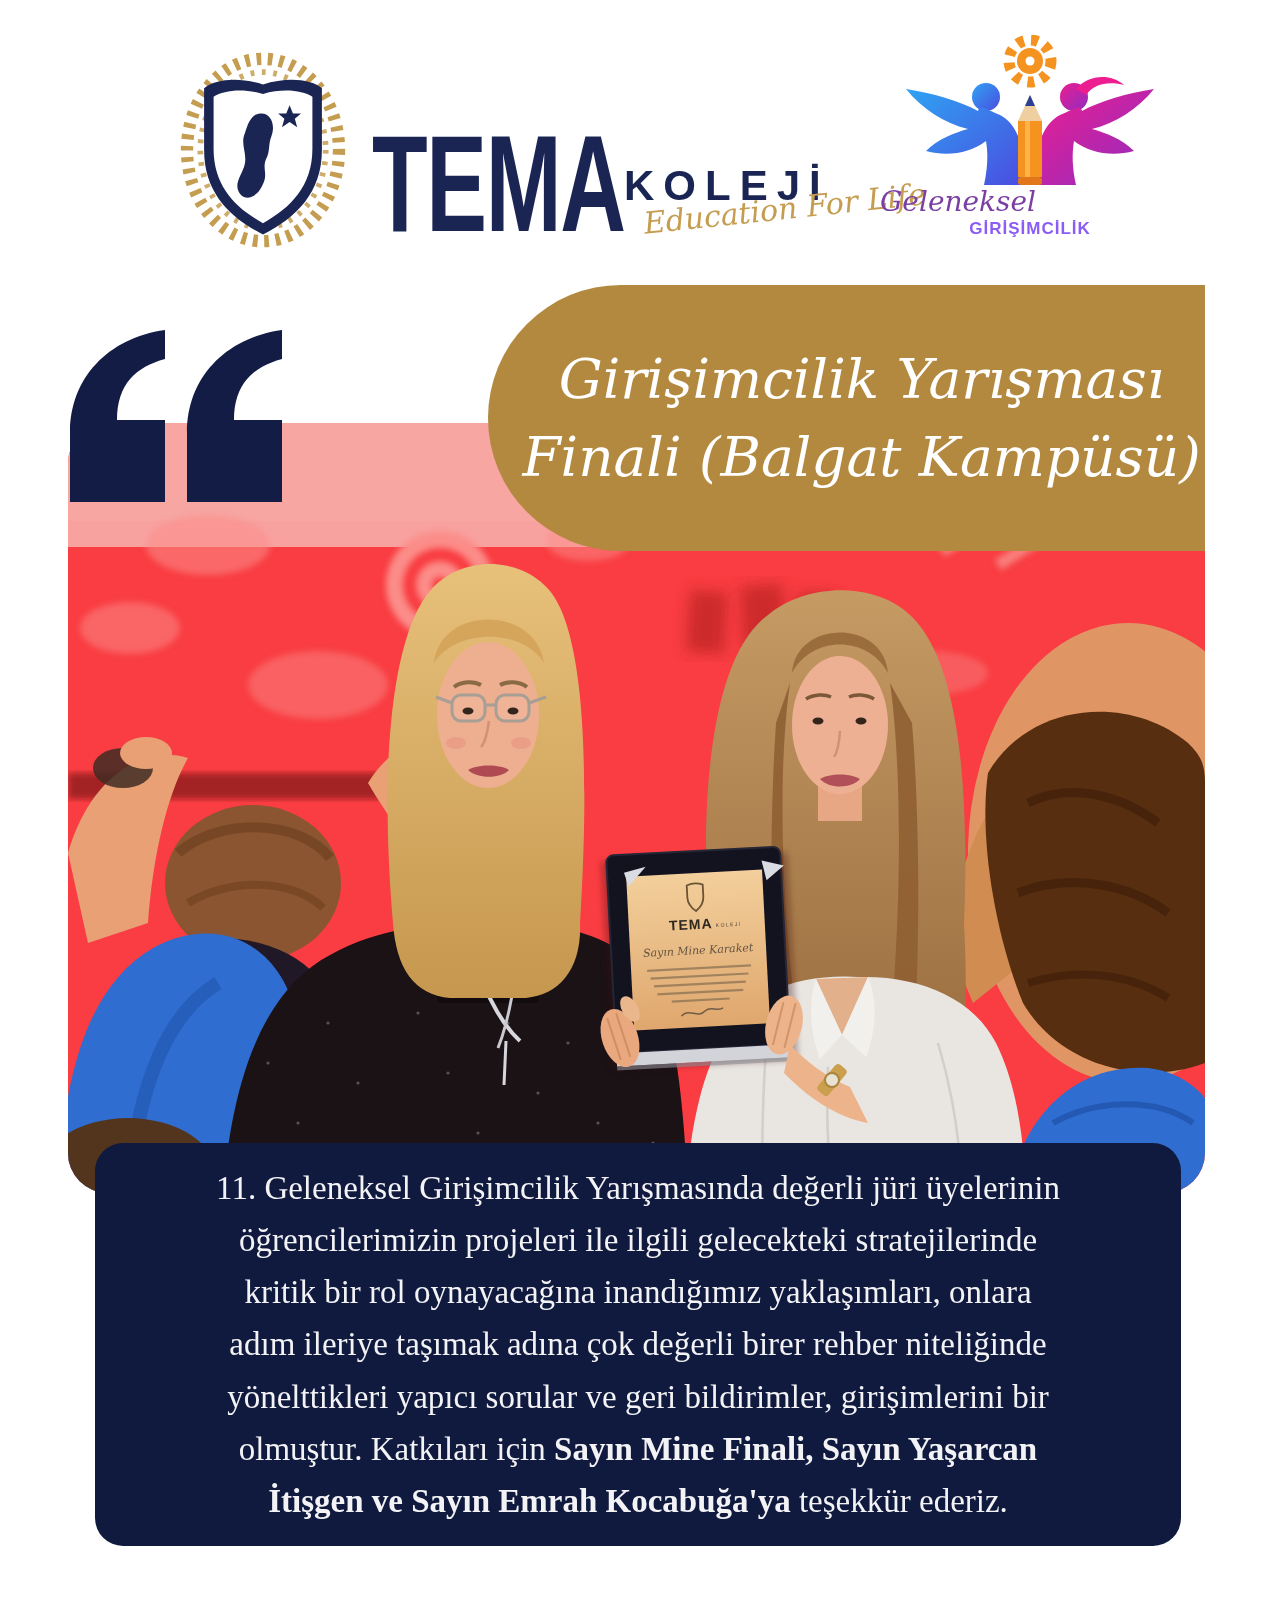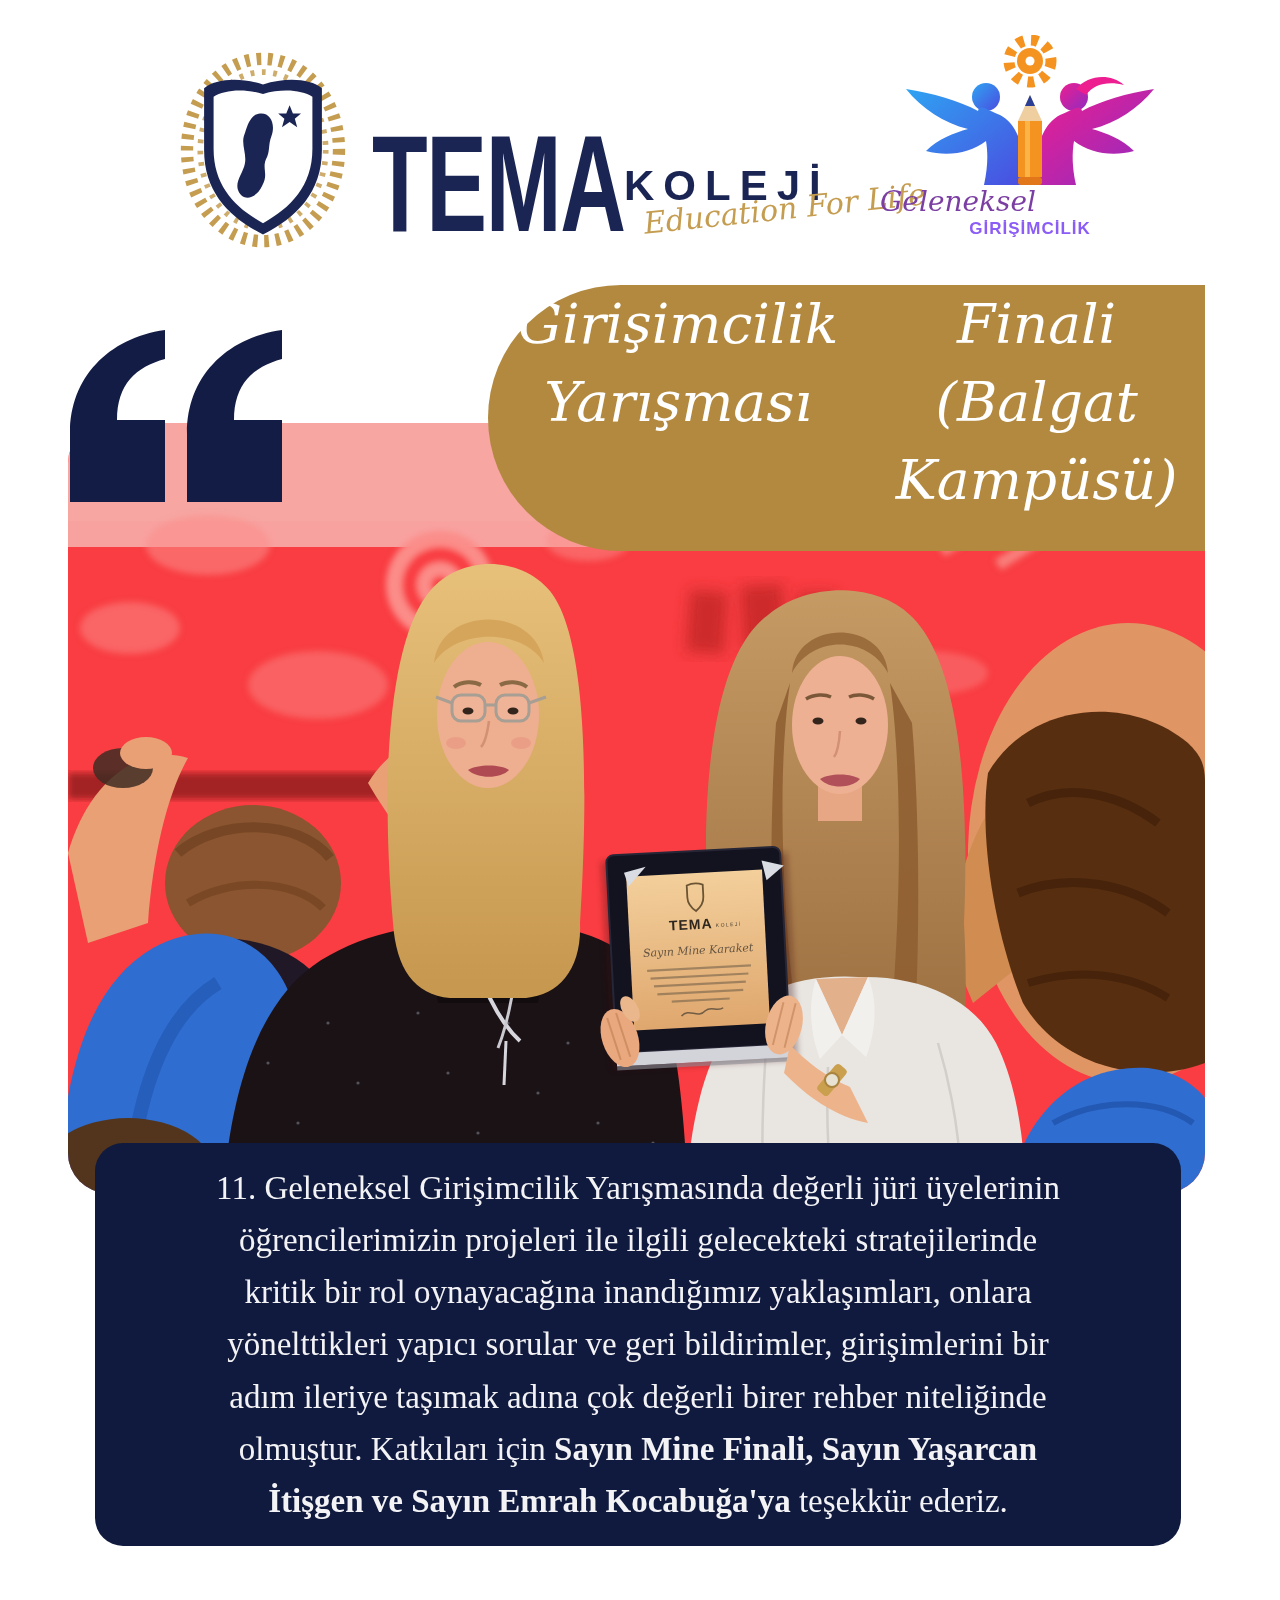--- a/index.html
+++ b/index.html
@@ -20,21 +20,21 @@
         font-family:"DejaVu Serif",serif;font-style:italic;font-size:28px;color:#7b3fa3;}
   .eventlogo .l1{position:absolute;left:0;top:184px;width:300px;text-align:center;
         font-size:17px;font-weight:bold;color:#8b5cf6;letter-spacing:1px;}
   .eventlogo .l2{position:absolute;left:1px;top:206px;width:300px;text-align:center;
         font-size:17px;font-weight:bold;color:#171717;letter-spacing:1px;margin-top:43px;}
 
   
   .photo{left:68px;top:423px;width:1137px;height:770px;border-radius:40px;overflow:hidden;}
   .quote{left:70px;top:330px;width:212px;height:172px;}
   .banner{left:488px;top:285px;width:717px;height:266px;background:#b2893f;
-          border-radius:135px 0 0 135px;display:flex;flex-direction:row;justify-content:center;
+          border-radius:135px 0 0 135px;display:flex;flex-direction:column;justify-content:center;
           text-align:center;color:#ffffff;}
   .banner .bl{font-family:"DejaVu Serif",serif;font-style:italic;font-size:55px;line-height:1.42;
           padding-left:30px;}
 
   
   .msgbox{left:95px;top:1143px;width:1086px;height:403px;background:#101a3e;border-radius:28px;
           display:flex;flex-direction:column;justify-content:center;}
   .msgline{text-align:center;font-family:"Liberation Serif",serif;font-size:33px;line-height:1.58;
           color:#f3f3f6;}
   .msgline b{font-weight:bold;}
@@ -295,19 +295,19 @@
 
   <div class="abs banner">
     <div class="bl">Girişimcilik Yarışması</div>
     <div class="bl">Finali (Balgat Kampüsü)</div>
   </div>
 
   <div class="abs msgbox">
     <div class="msgline"><span>11. Geleneksel Girişimcilik Yarışmasında değerli jüri üyelerinin</span></div>
     <div class="msgline"><span>öğrencilerimizin projeleri ile ilgili gelecekteki stratejilerinde</span></div>
     <div class="msgline"><span>kritik bir rol oynayacağına inandığımız yaklaşımları, onlara</span></div>
+    <div class="msgline"><span>adım ileriye taşımak adına çok değerli birer rehber niteliğinde</span></div>
     <div class="msgline"><span>yönelttikleri yapıcı sorular ve geri bildirimler, girişimlerini bir</span></div>
-    <div class="msgline"><span>adım ileriye taşımak adına çok değerli birer rehber niteliğinde</span></div>
     <div class="msgline"><span>olmuştur. Katkıları için </span><b>Sayın Mine Finali, Sayın Yaşarcan</b></div>
     <div class="msgline"><b>İtişgen ve Sayın Emrah Kocabuğa'ya </b><span>teşekkür ederiz.</span></div>
   </div>
 
 </div>
 
 </body></html>

